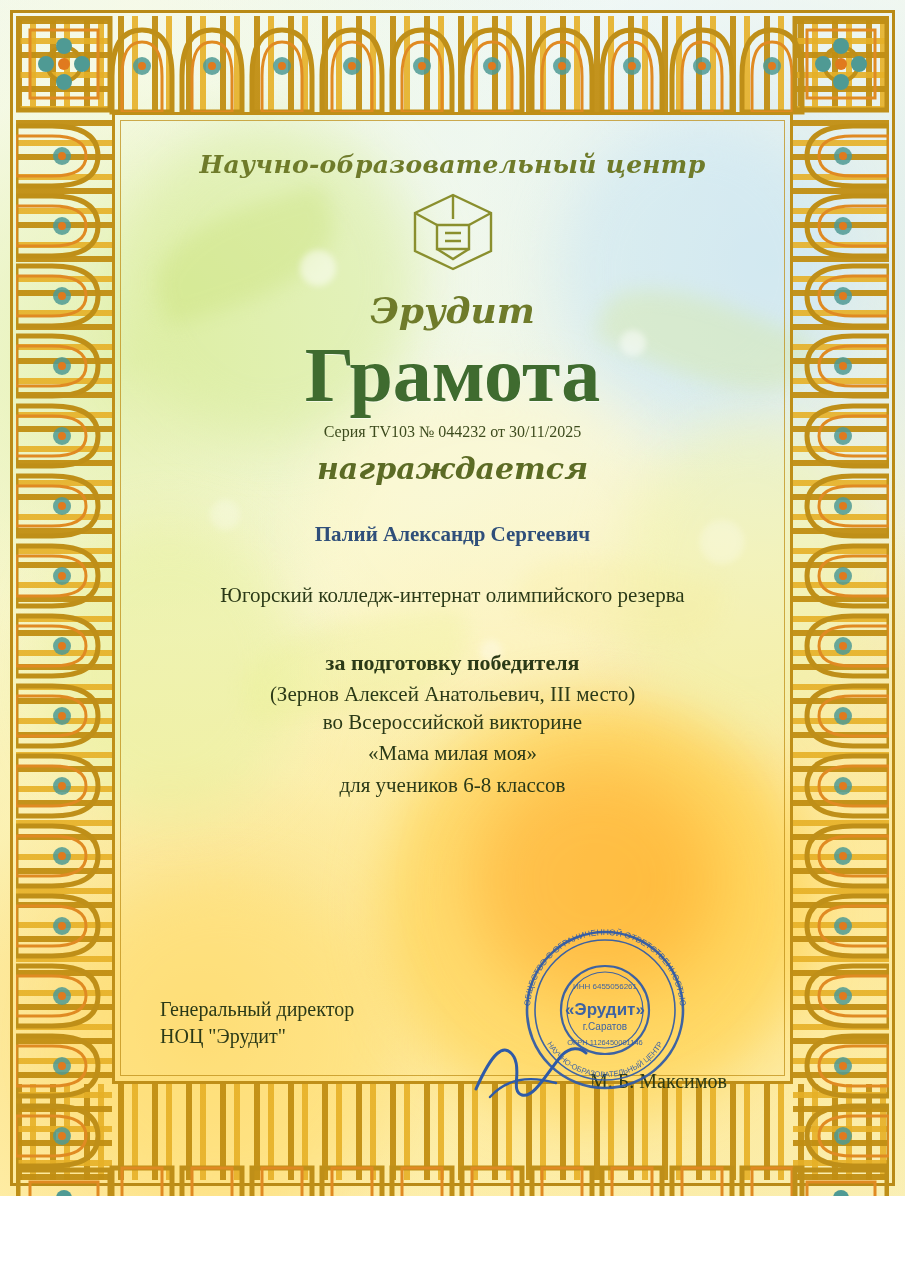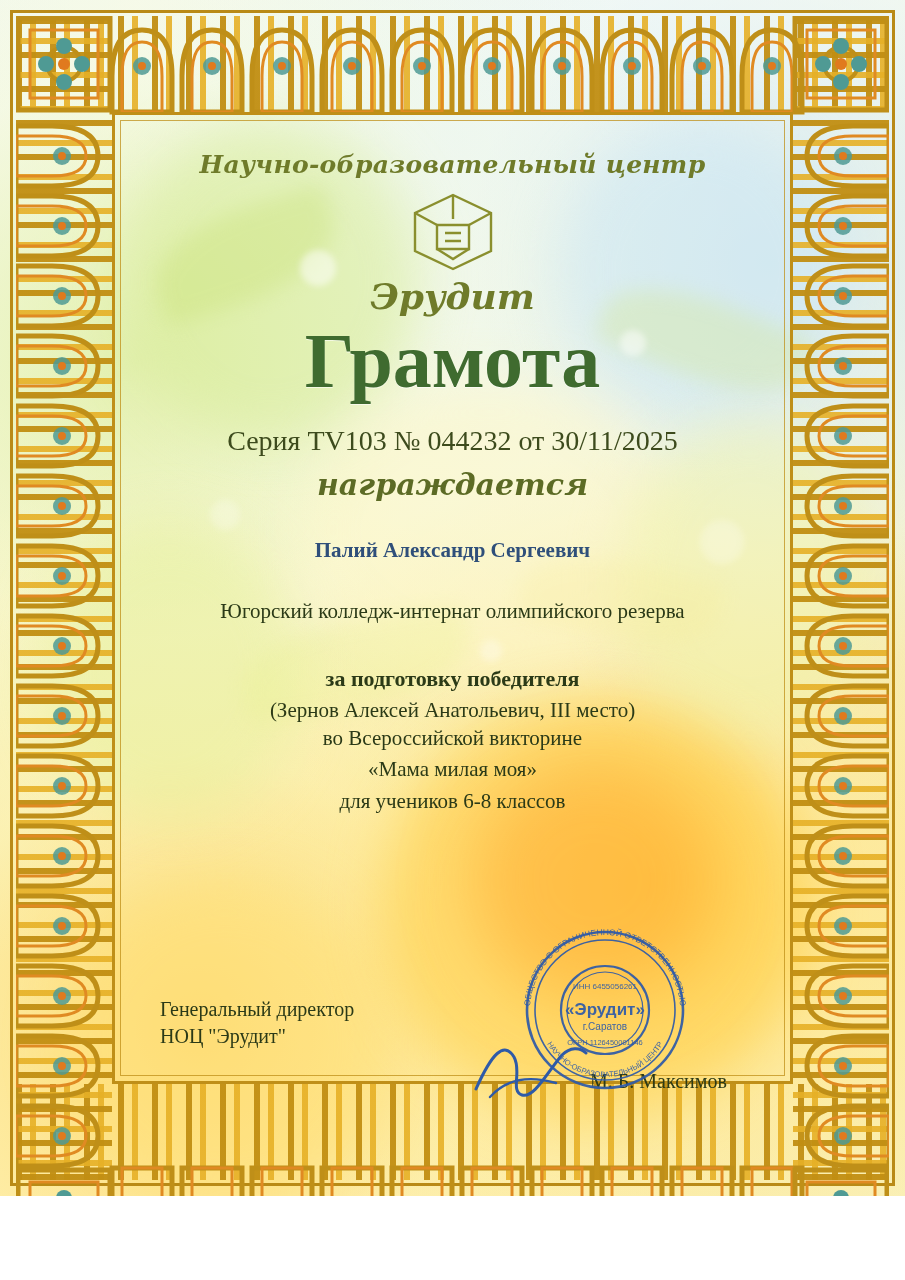--- a/index.html
+++ b/index.html
@@ -99,35 +99,35 @@
     color: #6f7b2a;
     letter-spacing: .3px;
   }
   .logo-wrap { margin-top: 10px; height: 84px; }
   .brand {
     font-family: "DejaVu Serif", serif;
     font-style: italic;
     font-weight: bold;
     font-size: 36px;
     color: #6f7b2a;
-    margin-top: 2px;
+    margin-top: 16px;
   }
   .title {
     font-family: "Liberation Serif", serif;
     font-size: 78px;
     font-weight: bold;
     color: #3f6b2f;
     line-height: 1.02;
     margin-top: 4px;
     text-shadow: 0 1px 0 rgba(255,255,255,0.6);
   }
   .serial {
-    font-size: 28px;
+    font-size: 16px;
     color: #3d4b1d;
-    margin-top: 24px;
+    margin-top: 8px;
   }
   .awarded {
     font-family: "DejaVu Serif", serif;
     font-style: italic;
     font-weight: bold;
     font-size: 30px;
     color: #5c6b25;
     margin-top: 10px;
   }
   .recipient {

